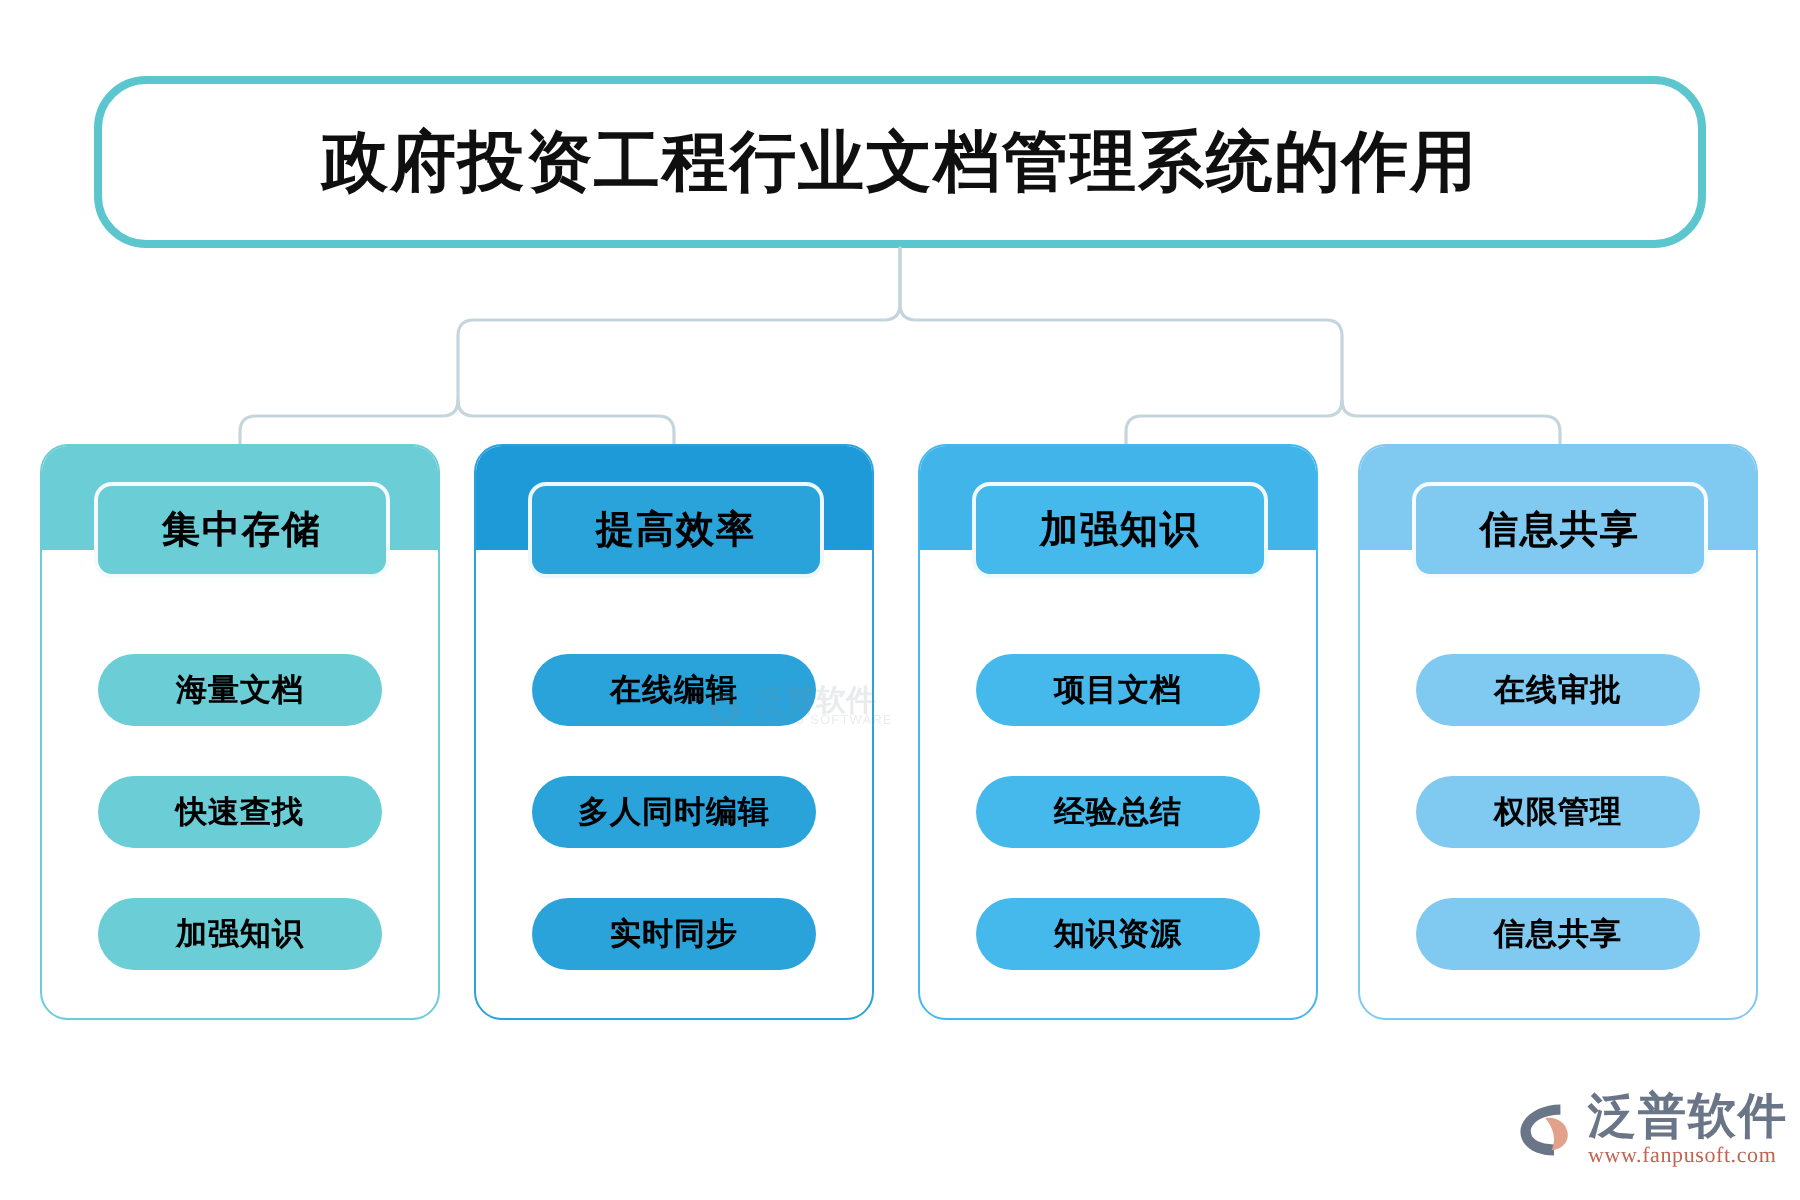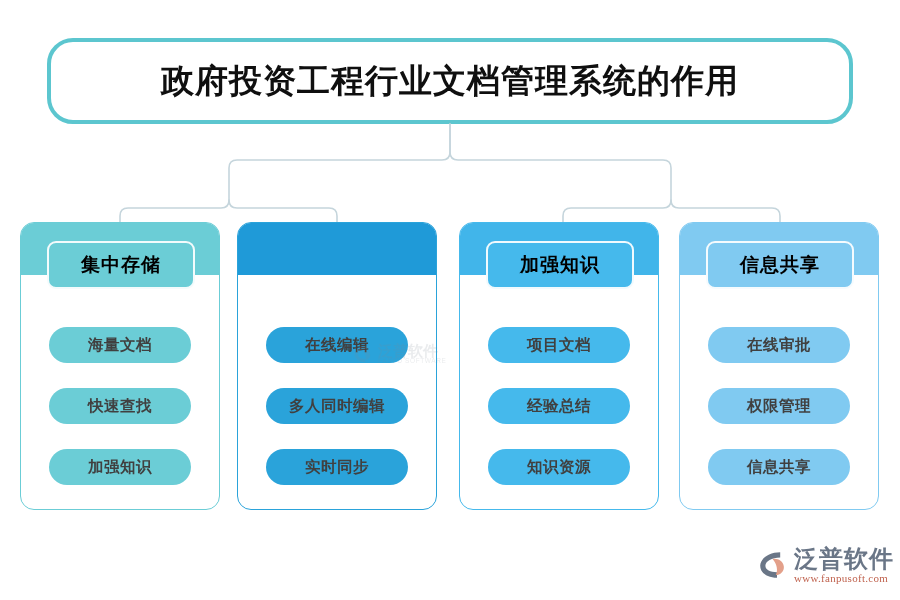--- a/index.html
+++ b/index.html
@@ -103,21 +103,21 @@
     margin: 0 auto 25px auto;
     width: 142px;
     height: 36px;
     border-radius: 18px;
     display: flex;
     align-items: center;
     justify-content: center;
   }
   .pill:last-child { margin-bottom: 0; }
   .pill-label {
-    color: #404040;
+    color: #000000;
     font-size: 15.5px;
     font-weight: bold;
     letter-spacing: 0.5px;
     white-space: nowrap;
   }
 
   
   #center-watermark {
     position: absolute;
     left: 352px;
@@ -216,20 +216,23 @@
           <span class="pill-label">快速查找</span>
         </div>
       <div class="pill" id="p0-2" style="background: rgb(107, 205, 214);">
           <span class="pill-label">加强知识</span>
         </div>
     </div>
   </div>
 
   <div class="card" id="card-1" style="left: 237px; border-color: rgb(42, 163, 218);">
     <div class="card-band" id="band-1" style="background: rgb(31, 154, 216);"></div>
+    <div class="card-header" id="header-1" style="background: rgb(42, 163, 218);">
+      <span class="card-header-label">提高效率</span>
+    </div>
     <div class="pill-list">
       <div class="pill" id="p1-0" style="background: rgb(42, 163, 218);">
           <span class="pill-label">在线编辑</span>
         </div>
       <div class="pill" id="p1-1" style="background: rgb(42, 163, 218);">
           <span class="pill-label">多人同时编辑</span>
         </div>
       <div class="pill" id="p1-2" style="background: rgb(42, 163, 218);">
           <span class="pill-label">实时同步</span>
         </div>

